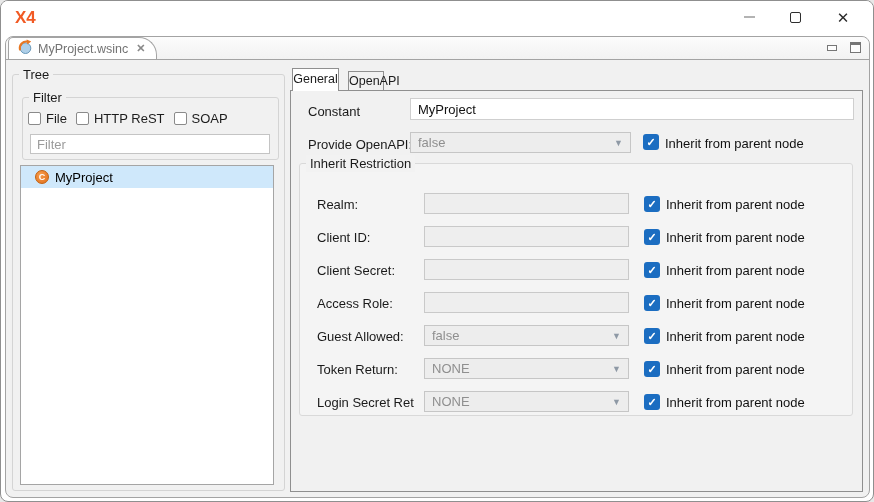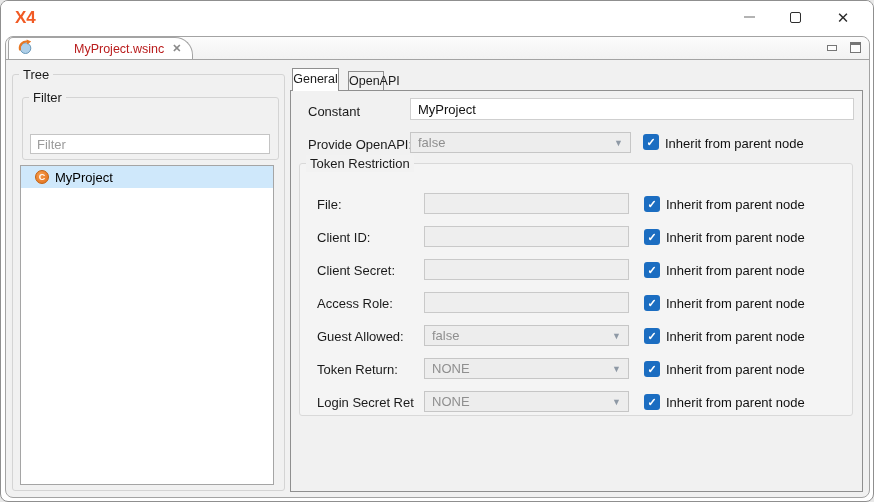--- a/index.html
+++ b/index.html
@@ -31,21 +31,21 @@
     position: absolute; left: 0; top: 0; width: 100%; height: 23px;
     background: linear-gradient(#fcfcfc, #f2f2f2);
     border-bottom: 1px solid #a3a3a3; border-radius: 8px 8px 0 0;
   }
   .etab {
     position: absolute; left: 2px; top: 0; height: 22px;
     display: flex; align-items: center; gap: 5px; padding: 0 10px 0 8px;
     background: #ffffff; border: 1px solid #a3a3a3; border-bottom: none;
     border-radius: 5px 18px 0 0;
   }
-  .etab-label { font-size: 12.5px; color: #b91c1c; margin-left: 36px; }
+  .etab-label { font-size: 12.5px; color: #737373; }
   .etab-close { font-size: 11px; color: #8a8a8a; font-weight: 700; margin-left: 3px; }
   .view-btns { position: absolute; right: 8px; top: 5px; display: flex; gap: 13px; }
   .vmin { width: 10px; height: 6px; border: 1px solid #767676; margin-top: 3px; background: #fdfdfd; }
   .vmax { width: 11px; height: 11px; border: 1px solid #767676; border-top-width: 3px; background: #fdfdfd; }
 
   
   .group { position: absolute; border: 1px solid #d4d4d4; border-radius: 3px; }
   .group-label {
     position: absolute; top: -9px; left: 6px; padding: 0 4px;
     font-size: 13px; color: #1a1a1a; background: #f1f1f1; line-height: 17px; white-space: nowrap;
@@ -162,20 +162,34 @@
         <div class="vmax"></div>
       </div>
     </div>
 
     <div class="group tree-group">
       <span class="group-label">Tree</span>
     </div>
 
     <div class="group filter-group" style="background:#f1f1f1;">
       <span class="group-label">Filter</span>
+      <div class="cb-row">
+        <div class="cb-item">
+          <span class="ucb"></span>
+          <span class="cb-label">File</span>
+        </div>
+        <div class="cb-item">
+          <span class="ucb"></span>
+          <span class="cb-label">HTTP ReST</span>
+        </div>
+        <div class="cb-item">
+          <span class="ucb"></span>
+          <span class="cb-label">SOAP</span>
+        </div>
+      </div>
       <input class="filter-input" placeholder="Filter" style="">
     </div>
 
     <div class="tree-list">
       <div class="tree-item selected">
         <span class="node-icon">C</span>
         <span class="tree-item-label">MyProject</span>
       </div>
     </div>
 
@@ -189,24 +203,24 @@
 
       <span class="flabel lbl-provide">Provide OpenAPI:</span>
       <div class="dselect sel-provide">
         <span class="dval">false</span>
         <span class="darrow"></span>
       </div>
       <div class="ccb ccb-provide"></div>
       <span class="inherit-label inh-provide">Inherit from parent node</span>
 
       <div class="group ar-group">
-        <span class="group-label">Token Restriction</span>
+        <span class="group-label">Inherit Restriction</span>
         <div>
             <div class="grow" style="top: 29px;">
-              <span class="glabel">File:</span>
+              <span class="glabel">Realm:</span>
               <div class="tinput disabled gwidget" style="height: 21px;"></div>
               <div class="ccb"></div>
               <span class="ginherit">Inherit from parent node</span>
             </div>
             <div class="grow" style="top: 62px;">
               <span class="glabel">Client ID:</span>
               <div class="tinput disabled gwidget" style="height: 21px;"></div>
               <div class="ccb"></div>
               <span class="ginherit">Inherit from parent node</span>
             </div>

